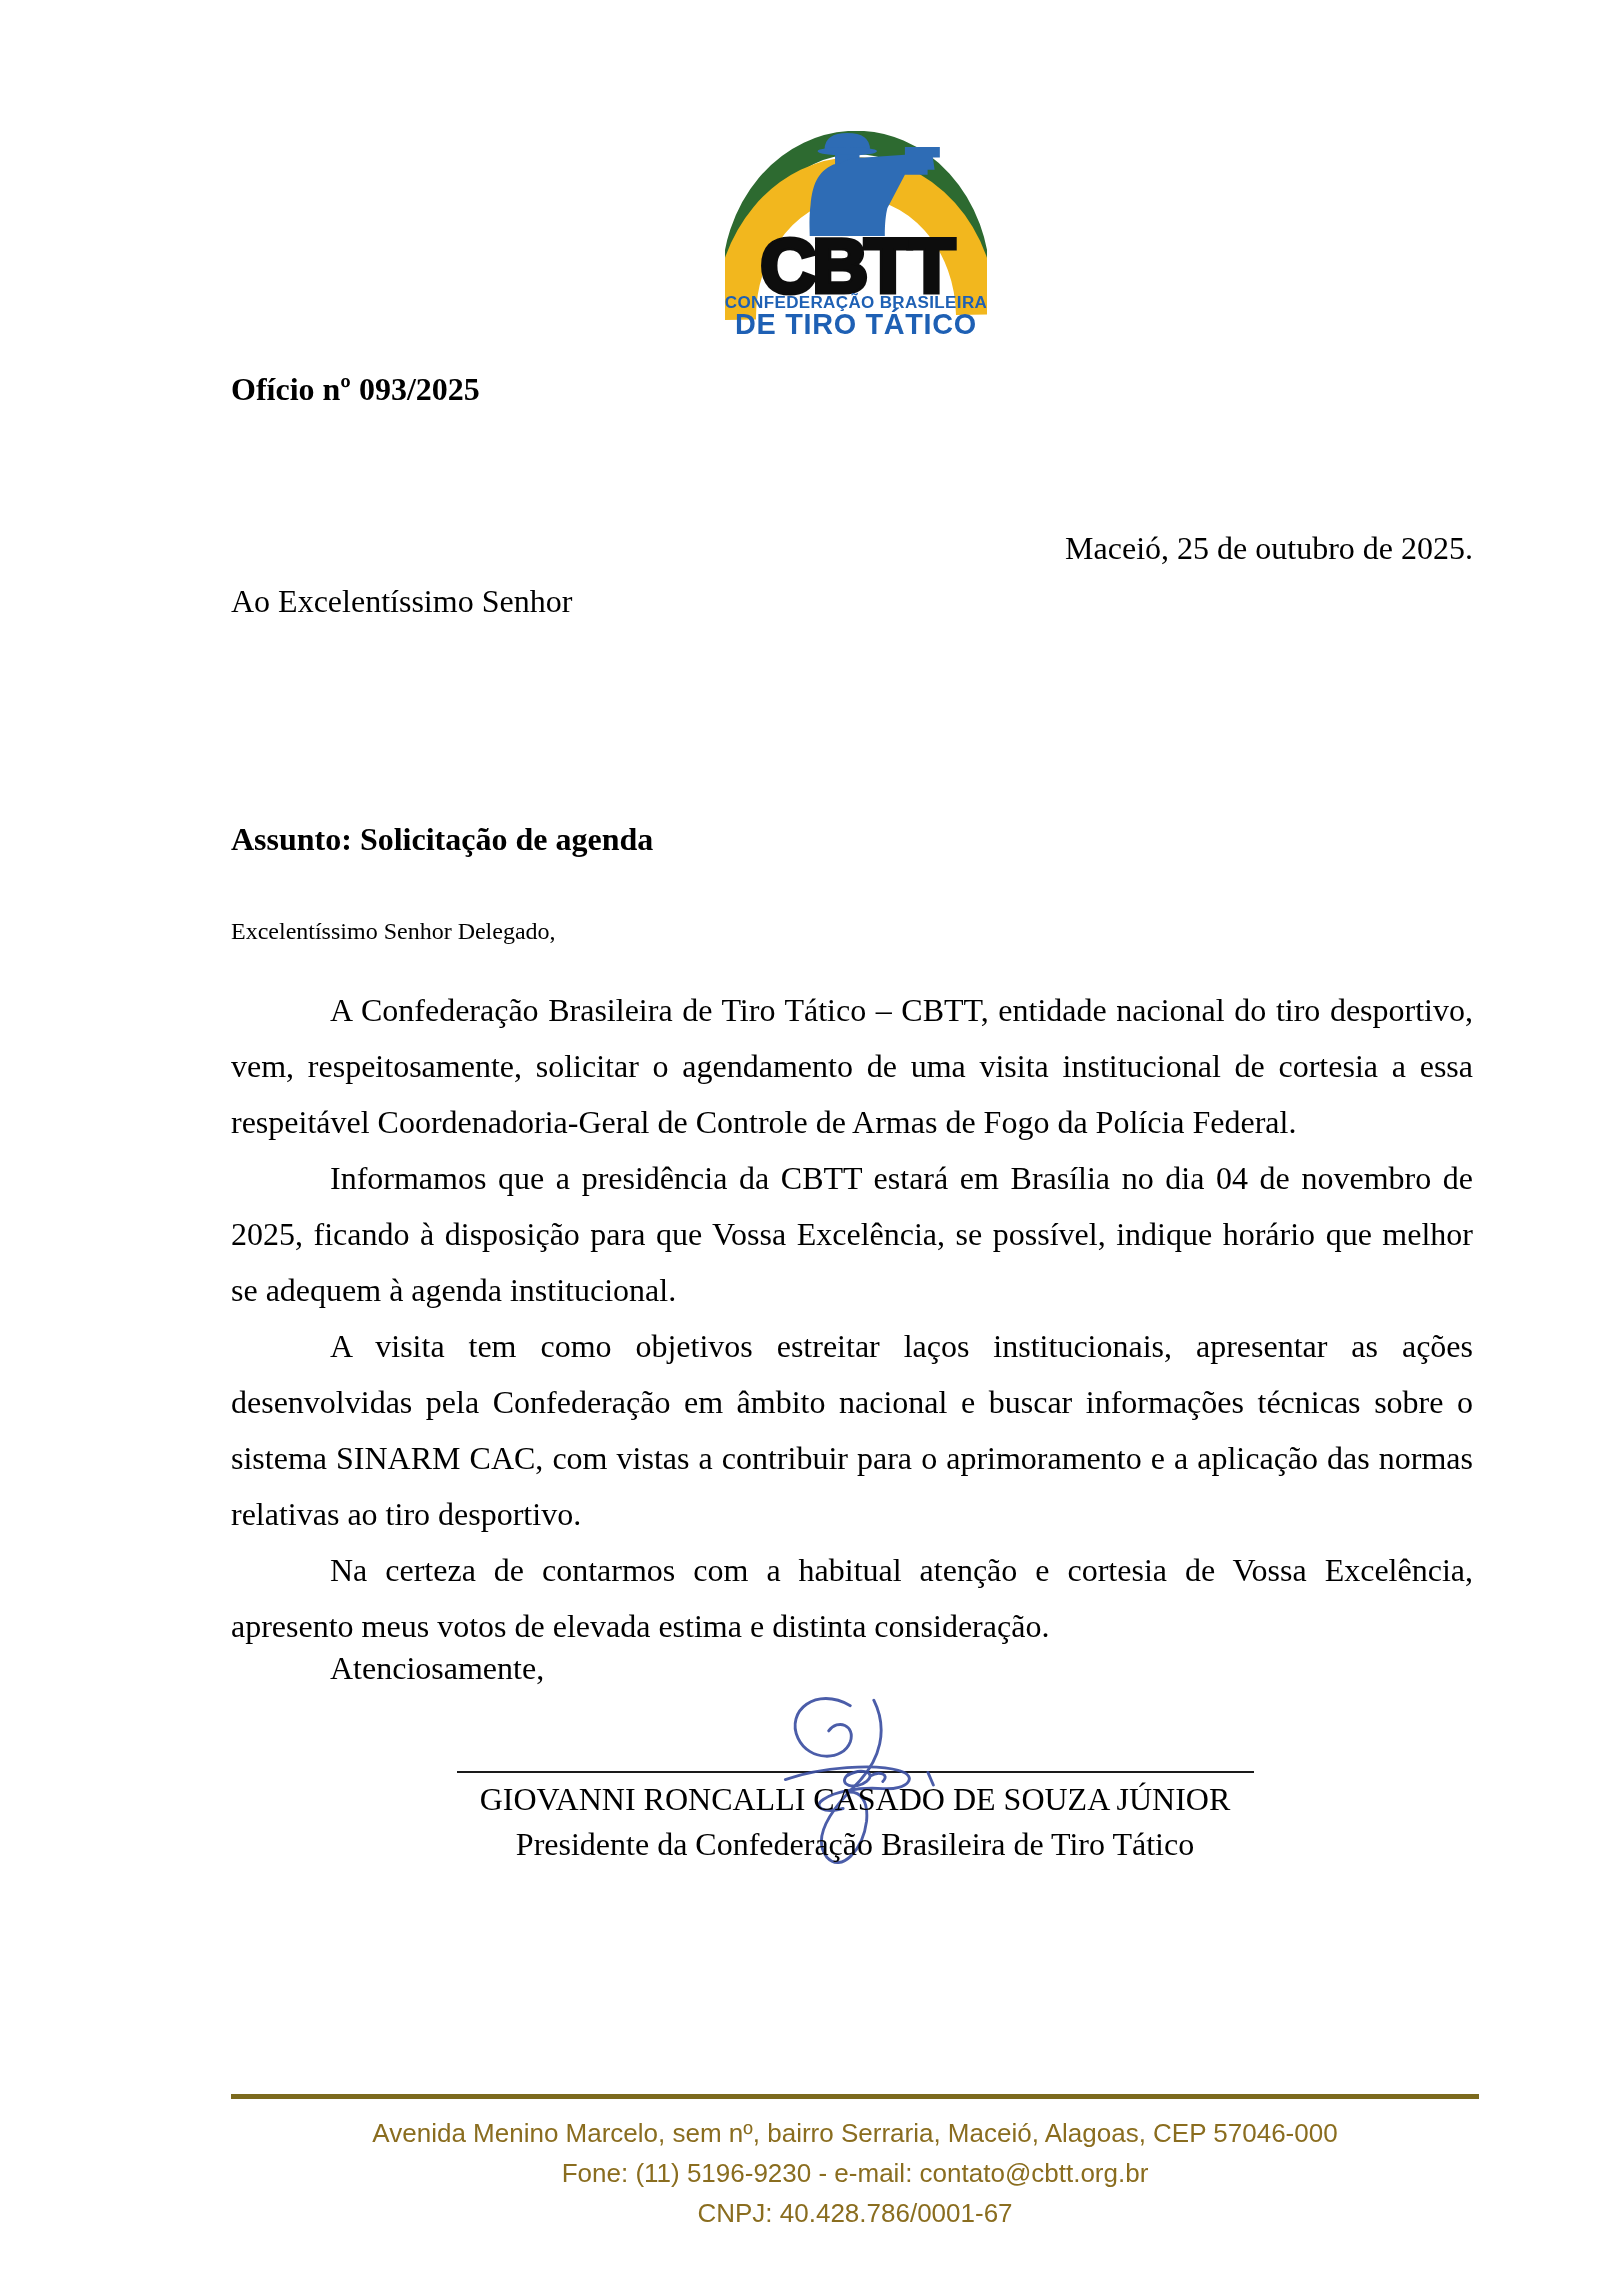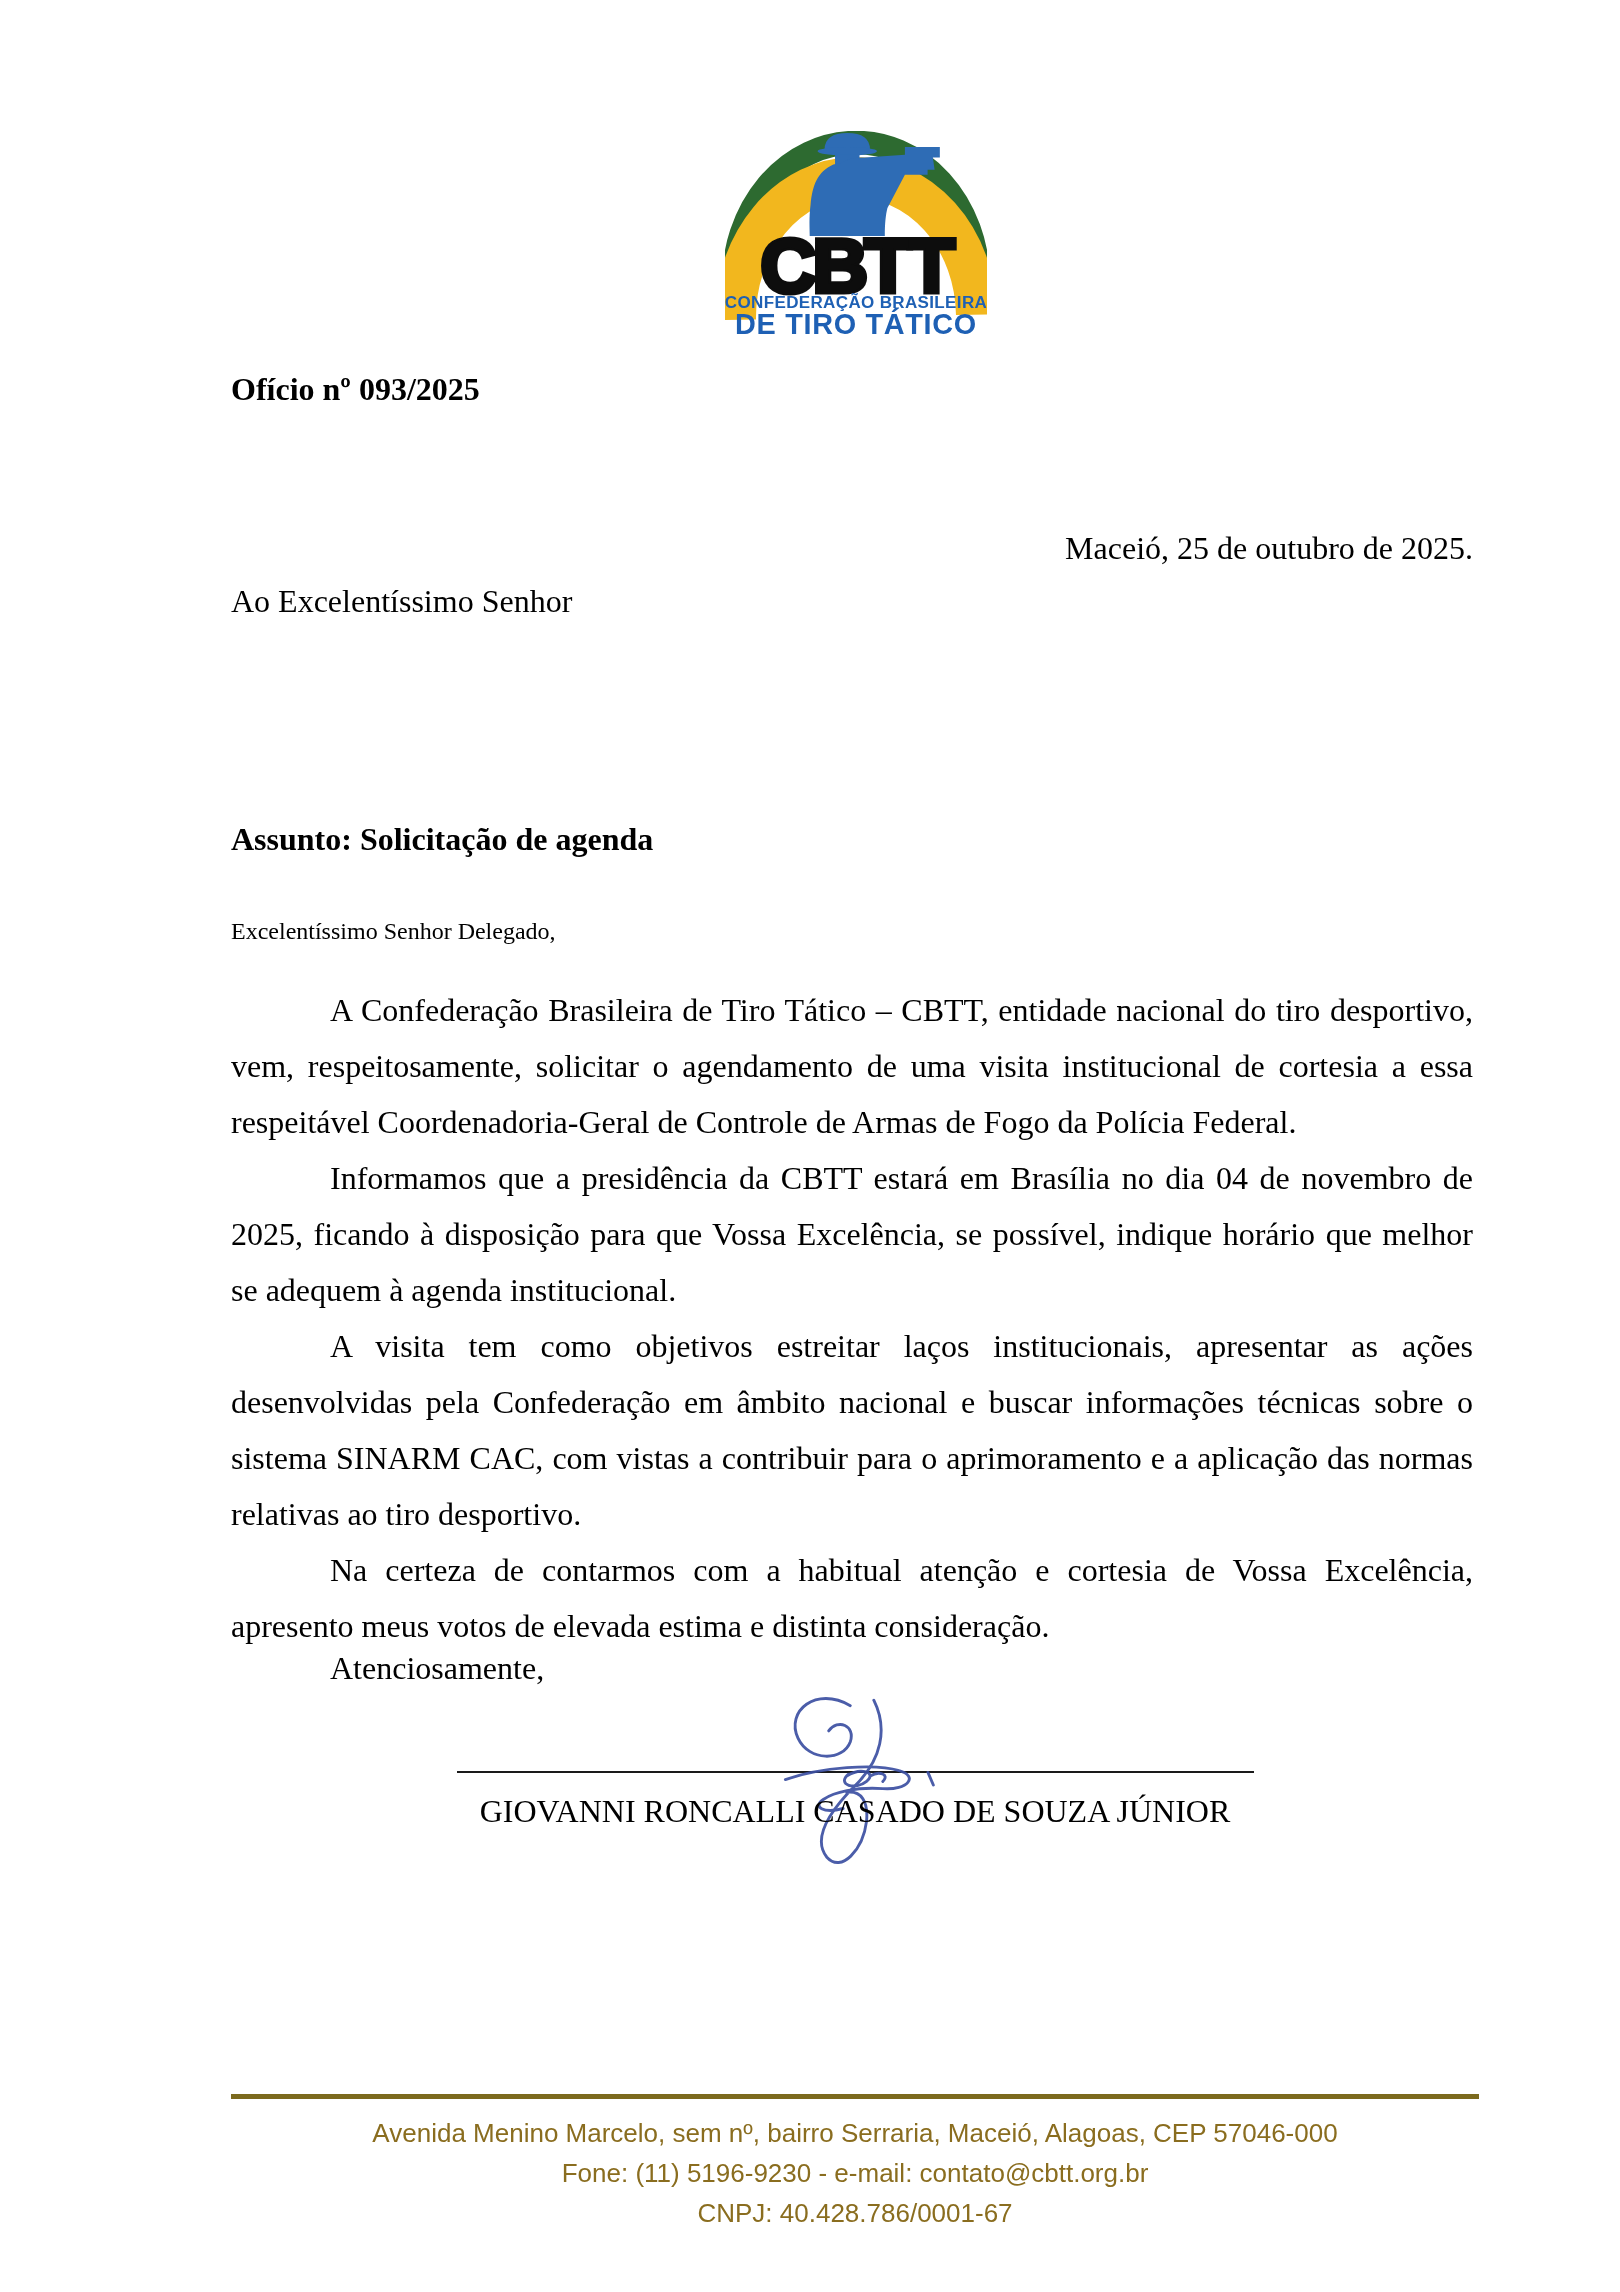--- a/index.html
+++ b/index.html
@@ -25,21 +25,21 @@
   .salutation { left:231px; top:911px; font-size:24px; line-height:41px; }
 
   .body-text { left:231px; top:982px; width:1242px; font-size:32px; line-height:56px; }
   .body-text p { text-align:justify; text-indent:99px; margin:0; }
 
   .closing { left:330px; top:1648px; font-size:32px; line-height:41px; }
 
   
   .sig-line { left:457px; top:1771px; width:797px; height:1.8px; background:#1a1a1a; }
   .sig-scribble { left:722px; top:1693px; width:235px; height:194px; }
-  .sig-block { left:231px; top:1777px; width:1248px; text-align:center; font-size:32px; line-height:45px;margin-top:12px; }
+  .sig-block { left:231px; top:1777px; width:1248px; text-align:center; font-size:32px; line-height:45px; }
 
   
   .footer-rule { left:231px; top:2094px; width:1248px; height:4.5px; background:#7c6a1e; }
   .footer-text {
     left:231px; top:2106px; width:1248px; text-align:center;
     font-family:"Liberation Sans", "DejaVu Sans", sans-serif;
     font-size:26px; line-height:40px; color:#8a6d1f;margin-top:7px;
   }
 </style>
 </head>
@@ -105,20 +105,21 @@
       <path d="M 168 8 C 184 40 176 74 148 102 C 118 132 100 162 116 182 C 132 200 156 174 160 142 C 162 120 154 108 138 110"></path>
       <path d="M 70 96 C 110 82 170 78 196 86 C 218 92 206 108 178 106 C 148 104 124 110 112 118 C 100 126 112 134 134 128"></path>
       <path d="M 138 92 c 16 -10 34 -4 22 6 c -12 10 -34 4 -20 -8 m 24 2 c 10 -6 22 -2 14 6"></path>
       <path d="M 228 88 l 6 14"></path>
     </g>
   </svg>
 </div>
 
 <div class="abs sig-block">
   <div>GIOVANNI RONCALLI CASADO DE SOUZA JÚNIOR</div>
+  <div>Presidente da Confederação Brasileira de Tiro Tático</div>
 </div>
 
 <div class="abs footer-rule"></div>
 
 <div class="abs footer-text">
   <div>Avenida Menino Marcelo, sem nº, bairro Serraria, Maceió, Alagoas, CEP 57046-000</div>
   <div>Fone: (11) 5196-9230 - e-mail: contato@cbtt.org.br</div>
   <div>CNPJ: 40.428.786/0001-67</div>
 </div>
 

